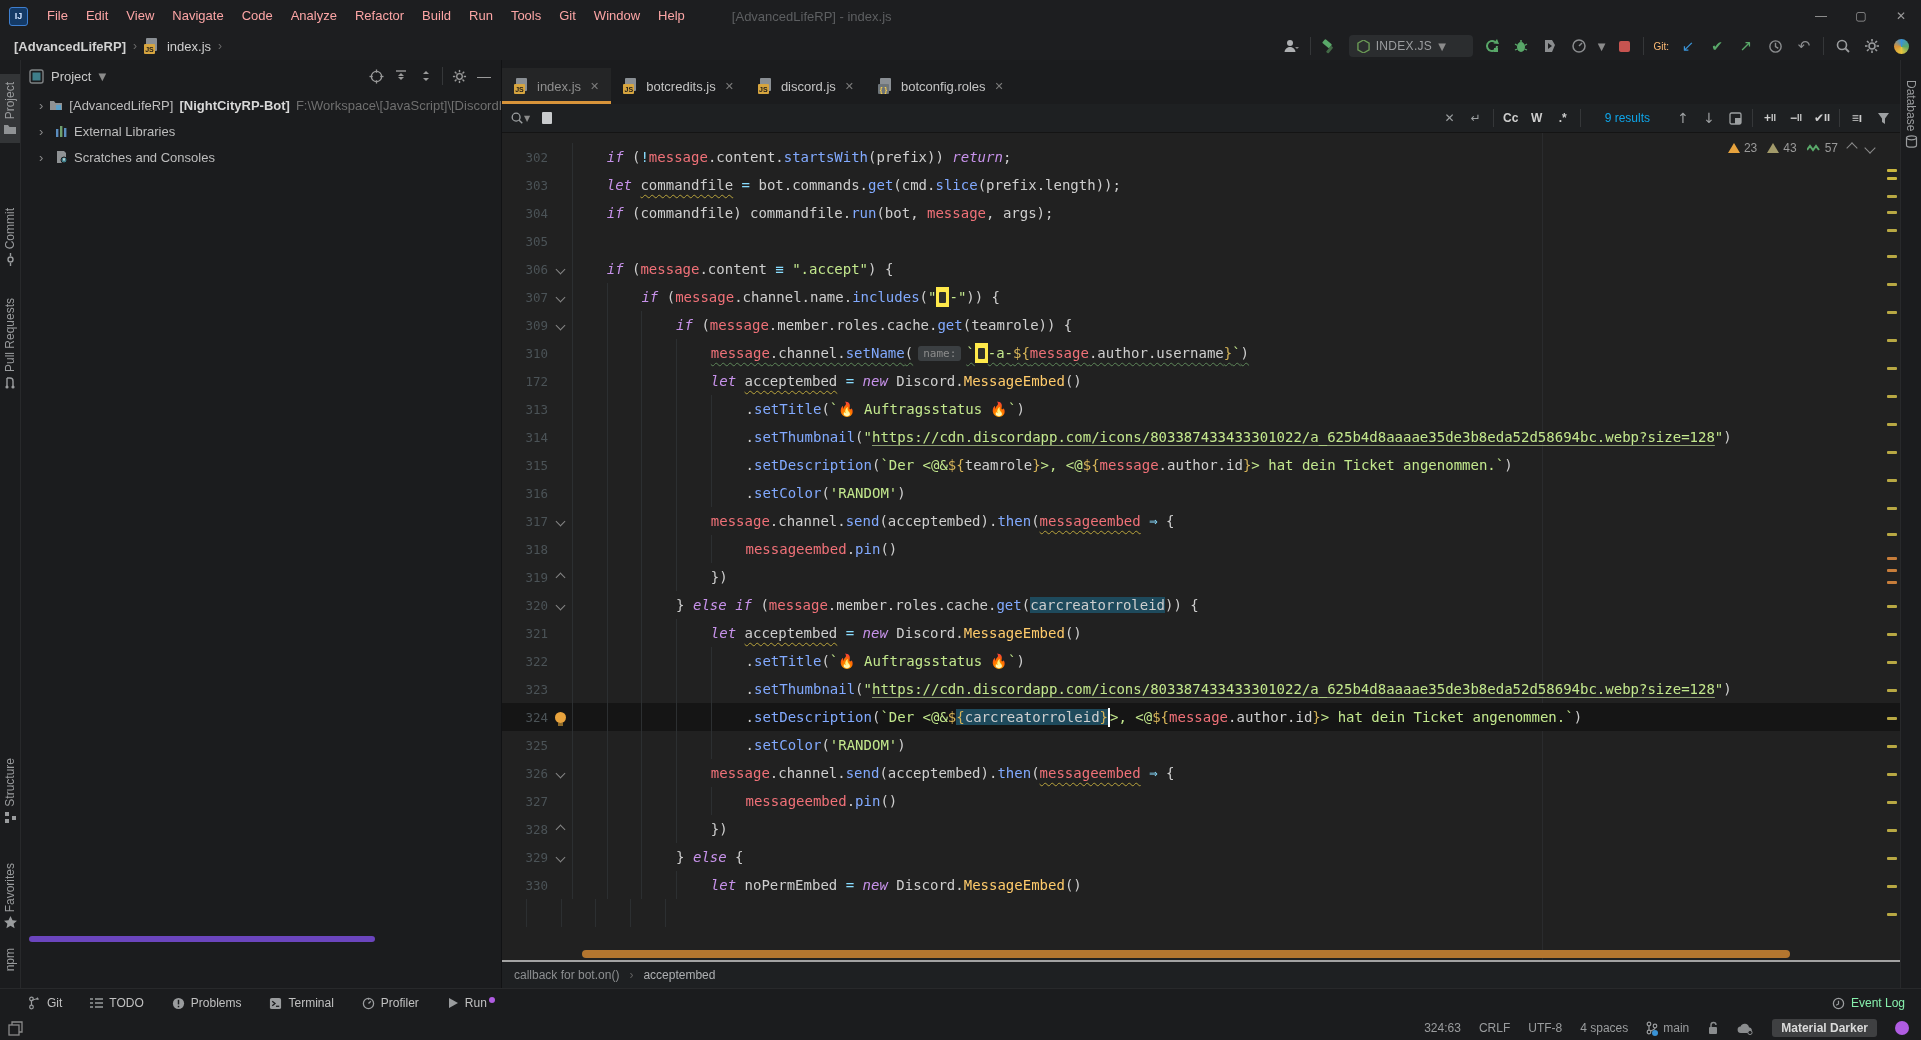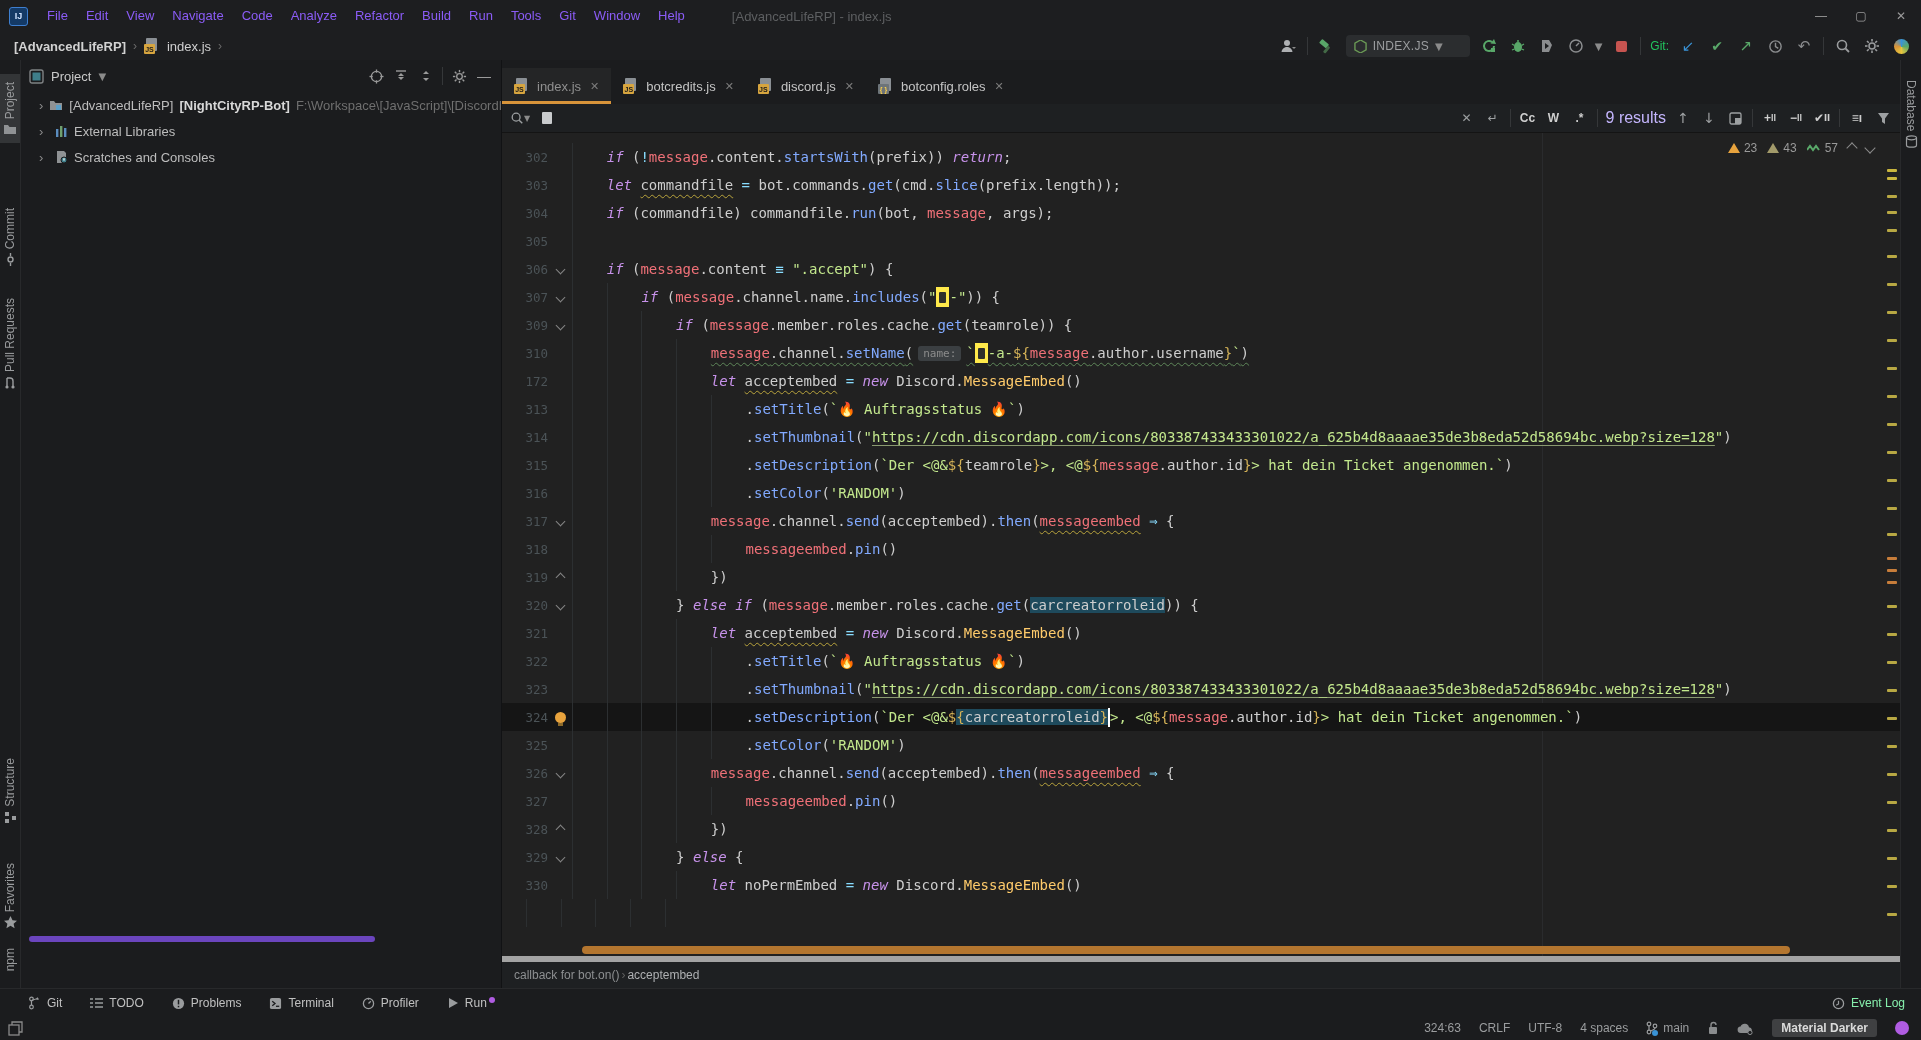--- a/index.html
+++ b/index.html
@@ -2,21 +2,21 @@
 <html><head>
 <meta charset="utf-8">
 <style>
   html,body{margin:0;padding:0;background:#111;}
   body{width:1921px;height:1040px;position:relative;overflow:hidden;
        font-family:"Liberation Sans",sans-serif;color:#bdbdbd;-webkit-font-smoothing:antialiased;}
   
   #titlebar{position:absolute;left:0;top:0;right:0;height:32px;background:#1d1e20;display:flex;align-items:center;}
   #logo{width:17px;height:17px;margin:0 10px 0 9px;border-radius:3px;background:#143a66;border:1px solid #3e7fd0;
         color:#cfe3ff;font-size:9px;font-weight:bold;display:flex;align-items:center;justify-content:center;}
-  .menu-item{padding:0 9px;font-size:13px;color:#8b5cf6;line-height:32px;cursor:default;}
+  .menu-item{padding:0 9px;font-size:13px;color:#fca5a5;line-height:32px;cursor:default;}
   #win-title{margin-left:38px;font-size:13px;color:#5d5f61;}
   #win-controls{position:absolute;right:0;top:0;height:32px;display:flex;}
   .winbtn{width:40px;height:32px;display:flex;align-items:center;justify-content:center;color:#9b9b9b;font-size:12px;}
   
   #navbar{position:absolute;left:0;top:32px;right:0;height:28px;background:#1d1e20;display:flex;align-items:center;}
   #crumbs{display:flex;align-items:center;padding-left:14px;font-size:13px;gap:7px;}
   .crumb{color:#d2d2d2;font-weight:bold;}
   .crumb-file{color:#cfcfcf;font-weight:normal;}
   .crumb-sep{color:#6a6a6a;font-size:12px;}
   #nav-right{position:absolute;right:10px;top:0;height:28px;display:flex;align-items:center;gap:9px;}
@@ -60,21 +60,21 @@
   .ficon{width:16px;height:16px;position:relative;flex:none;}
   .ficon .page{position:absolute;left:2px;top:0;width:11px;height:13px;background:#8a8f94;border-radius:1px;}
   .ficon .badge{position:absolute;left:0;bottom:0;width:11px;height:10px;background:#d7a53f;color:#1b1b1b;
                 font-size:7px;font-weight:bold;display:flex;align-items:center;justify-content:center;border-radius:1px;}
   .ficon.json .badge{background:#6d7479;color:#ffd24a;}
   
   #findbar{height:28px;background:#1e2022;border-bottom:1px solid #141414;display:flex;align-items:center;flex:none;gap:8px;padding:0 8px;}
   #find-input{flex:1;background:transparent;border:none;outline:none;color:#ddd;font-size:13px;min-width:40px;}
   .fb{color:#9da0a2;font-size:12px;display:flex;align-items:center;justify-content:center;min-width:18px;height:20px;cursor:default;}
   .fb.txt{font-weight:bold;letter-spacing:0;}
-  #find-results{color:#c4b5fd;font-size:16px;margin:0 0;white-space:nowrap;}
+  #find-results{color:#0ea5e9;font-size:12px;margin:0 16px;white-space:nowrap;}
   
   #codearea{flex:1;position:relative;overflow:hidden;background:#212121;}
   #lines{position:absolute;left:0;top:10px;right:0;}
   .row{display:flex;height:28px;align-items:center;}
   .row.cur{background:#151515;}
   .num{width:46px;text-align:right;color:#4b5357;font-family:"DejaVu Sans Mono",monospace;font-size:12.5px;flex:none;}
   .foldc{width:24px;flex:none;display:flex;align-items:center;justify-content:center;}
   .chev{width:6px;height:6px;border-right:1.5px solid #858585;border-bottom:1.5px solid #858585;}
   .chev.down{transform:rotate(45deg);}
   .chev.up{transform:rotate(-135deg);}
@@ -106,21 +106,21 @@
   .tri{width:0;height:0;border-left:6px solid transparent;border-right:6px solid transparent;border-bottom:10px solid #e8a33d;display:inline-block;}
   .tri.weak{border-bottom-color:#a29a6a;}
   .ins-item{display:flex;align-items:center;gap:4px;}
   .ins-chev{width:7px;height:7px;border-right:1.6px solid #8a8a8a;border-bottom:1.6px solid #8a8a8a;}
   
   #stripe-marks{position:absolute;right:3px;top:0;bottom:0;width:12px;}
   .mark{position:absolute;right:0;width:10px;height:3px;border-radius:1px;}
   
   #hscroll{position:absolute;left:80px;right:110px;bottom:2px;height:8px;border-radius:4px;background:#b4762f;}
   
-  #crumb2{height:26px;background:#1e2022;border-top:6px solid #a3a3a3;display:flex;align-items:center;gap:2px;
+  #crumb2{height:26px;background:#1e2022;border-top:2px solid #a3a3a3;display:flex;align-items:center;gap:10px;
           padding-left:12px;font-size:12px;flex:none;}
   .c2a{color:#8d8f91;} .c2b{color:#aeb0b2;} .c2s{color:#5f5f5f;}
   
   #toolrow{position:absolute;left:0;right:0;top:988px;height:28px;background:#1b1c1e;border-top:1px solid #28292b;
            display:flex;align-items:center;}
   .toolbtn{display:flex;align-items:center;gap:6px;font-size:12px;color:#c0c0c0;margin-left:28px;cursor:default;position:relative;}
   .toolbtn svg{color:#9a9c9e;}
   .rundot{position:absolute;right:-8px;top:1px;width:6px;height:6px;border-radius:50%;background:#b05ce2;}
   #eventlog{position:absolute;right:16px;display:flex;align-items:center;gap:6px;font-size:12px;color:#86efac;}
   #statusrow{position:absolute;left:0;right:0;top:1016px;height:24px;background:#1b1c1e;display:flex;align-items:center;}
@@ -223,21 +223,21 @@
           <path d="M8 8L11 5" stroke="#8b8d8f" stroke-width="1.5"></path>
         </svg>
     </span>
     <span class="dd glyph">▼</span>
     <span class="tbi">
       <svg width="13" height="13" viewBox="0 0 13 13">
           <rect x="1" y="1" width="11" height="11" rx="2" fill="#c75450"></rect>
         </svg>
     </span>
     <span class="sep-v"></span>
-    <span style="font-size:12px;color:#22c55e">Git:</span>
+    <span style="font-size:10px;color:#fdba74">Git:</span>
     <span class="tbi glyph" style="color:#3a93d6;font-size:15px">↙</span>
     <span class="tbi glyph" style="color:#59a869;font-size:14px">✔</span>
     <span class="tbi glyph" style="color:#59a869;font-size:15px">↗</span>
     <span class="tbi">
       <svg width="15" height="15" viewBox="0 0 16 16">
           <circle cx="8" cy="8" r="6" fill="none" stroke="#8b8d8f" stroke-width="1.5"></circle>
           <path d="M8 4v4l3 2" fill="none" stroke="#8b8d8f" stroke-width="1.5"></path>
         </svg>
     </span>
     <span class="tbi glyph" style="color:#8b8d8f;font-size:15px">↶</span>

